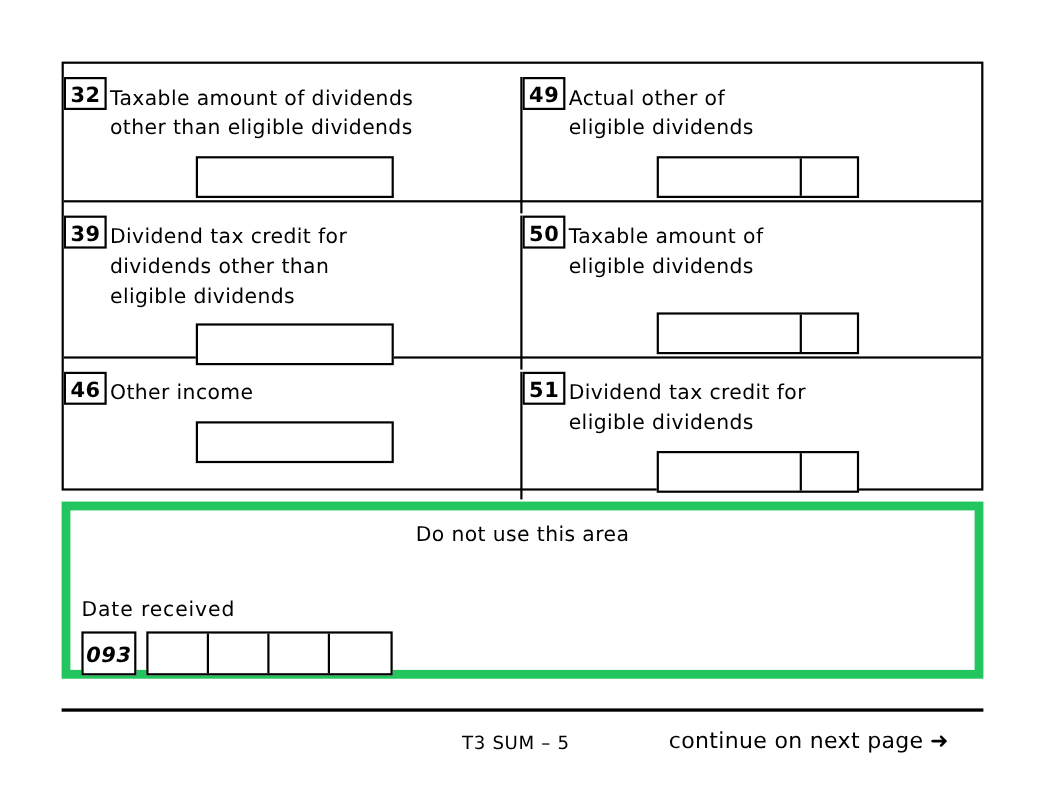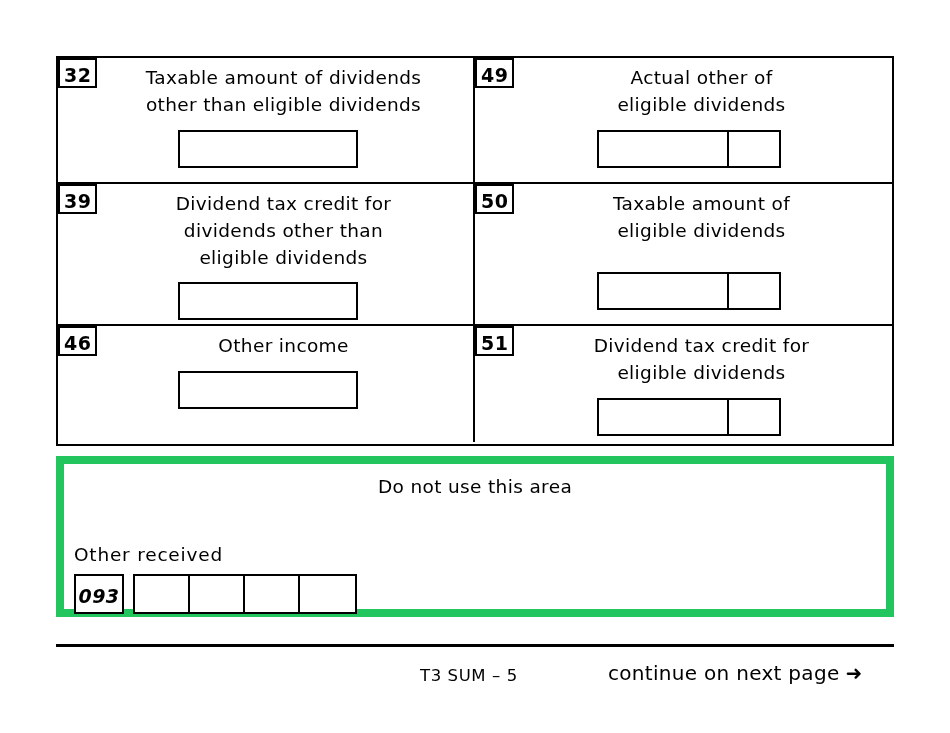--- a/index.html
+++ b/index.html
@@ -41,20 +41,21 @@
   .row-h1 { height: 126px; }
   .row-h2 { height: 142px; }
   .row-h3 { height: 116px; }
 
   .cell {
     position: relative;
     box-sizing: border-box;
     flex: 0 0 50%;
     width: 50%;
     height: 100%;
+    margin-top: 12px;
   }
   .cell.left  { border-right: 2px solid #000; }
 
   
   .boxnum {
     position: absolute;
     left: 0px;
     top: 0px;
     min-width: 38px;
     height: 30px;
@@ -67,21 +68,20 @@
     background: #fff;
     box-sizing: border-box;
     padding: 0 4px;
   }
 
   .cell-label {
     position: absolute;
     left: 42px;
     right: 6px;
     top: 6px;
-    text-align: center;
     font-size: 18.5px;
     line-height: 27px;
     letter-spacing: .35px;
     white-space: pre-line;
   }
 
   
   .entry {
     position: absolute;
     border: 2px solid #000;
@@ -272,21 +272,21 @@
           <div class="cents"></div>
         </div>
       </div>
 
     </div>
 
   </div>
 
   <div class="panel">
     <div class="panel-title">Do not use this area</div>
-    <div class="date-label">Other received</div>
+    <div class="date-label">Date received</div>
     <div class="date-row">
       <div class="date-code">093</div>
       <div class="date-cells">
         <div class="dcell"></div>
         <div class="dcell"></div>
         <div class="dcell"></div>
         <div class="dcell"></div>
       </div>
     </div>
   </div>

